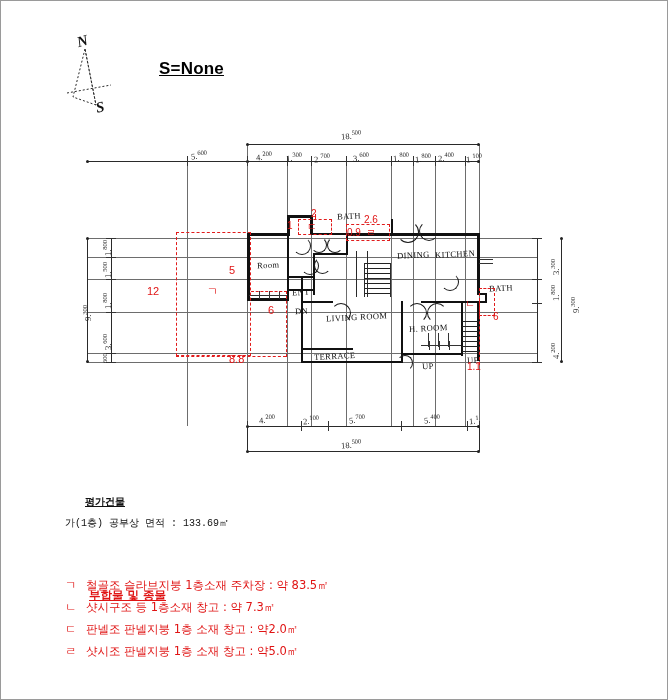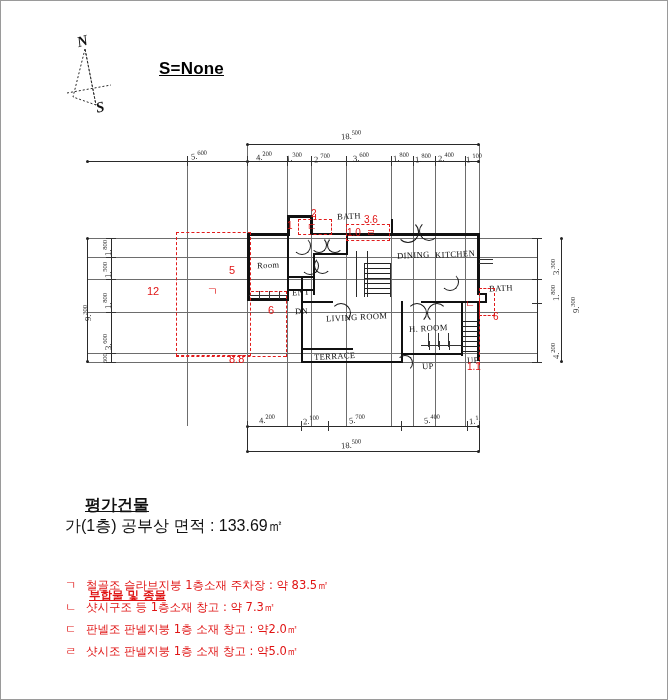--- a/index.html
+++ b/index.html
@@ -128,22 +128,22 @@
   .arc-tl { border-right-color: transparent; border-top-color: transparent; }
   .arc-br { border-left-color: transparent; border-bottom-color: transparent; }
   .arc-bl { border-right-color: transparent; border-bottom-color: transparent; }
 
   
   .stair-step { position: absolute; height: 0; border-top: 1px solid #222; }
 
   
   #notes { left: 0; top: 480px; width: 668px; }
   .kr {
-    font-family: Liberation Sans, sans-serif;
-    font-size: 16px;
+    font-family: Liberation Mono, monospace;
+    font-size: 10px;
     color: #111;
     white-space: nowrap;
   }
   .kr-head {
     font-weight: bold;
     text-decoration: underline;
   }
   .kr-red {
     font-family: "DejaVu Sans", sans-serif;
     font-size: 11.5px;
@@ -397,22 +397,22 @@
     <div class="red-txt" style="left:228px;top:352px;">8.8</div>
     <div class="red-txt" style="left:206px;top:283px;">ㄱ</div>
 
     <div class="red-dash" style="left:297px;top:218px;width:34px;height:16px;"></div>
     <div class="red-txt sm" style="left:286px;top:219px;">1</div>
     <div class="red-txt sm" style="left:310px;top:207px;">2</div>
     <div class="red-txt sm" style="left:306px;top:219px;">ㄷ</div>
     <div class="red-dash-v" style="left:314px;top:213px;height:6px;"></div>
 
     <div class="red-dash" style="left:345px;top:223px;width:44px;height:17px;"></div>
-    <div class="red-txt sm" style="left:363px;top:213px;">3.6</div>
-    <div class="red-txt sm" style="left:346px;top:226px;">1.0</div>
+    <div class="red-txt sm" style="left:363px;top:213px;">2.6</div>
+    <div class="red-txt sm" style="left:346px;top:226px;">0.9</div>
     <div class="red-txt sm" style="left:365px;top:225px;">ㄹ</div>
 
     <div class="red-dash" style="left:478px;top:287px;width:16px;height:28px;"></div>
     <div class="red-dash-v" style="left:478px;top:300px;height:64px;"></div>
     <div class="red-txt sm" style="left:492px;top:310px;">6</div>
     <div class="red-txt sm" style="left:466px;top:360px;">1.1</div>
     <div class="red-txt sm" style="left:464px;top:296px;">ㄴ</div>
 
   </div>
 

